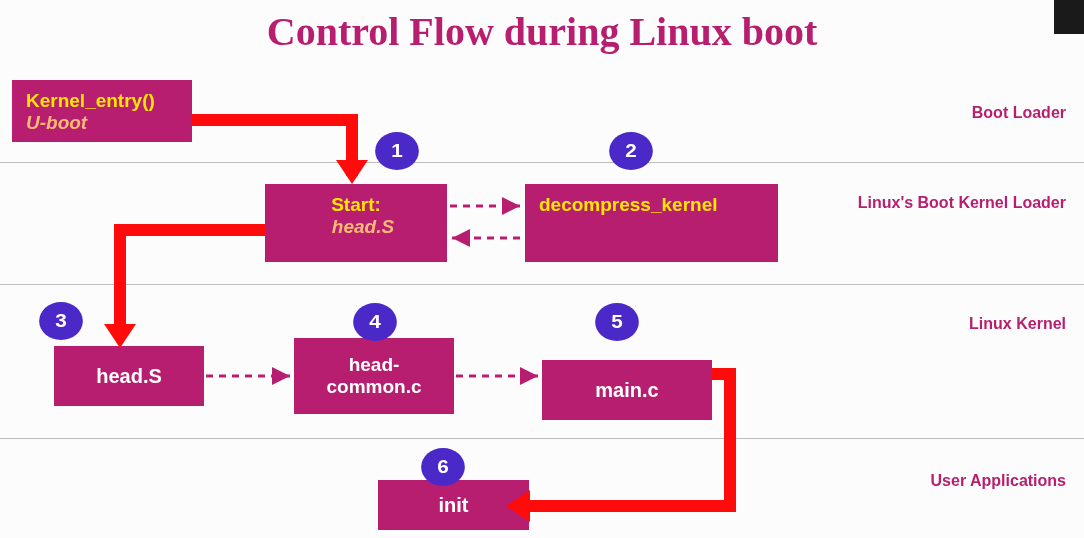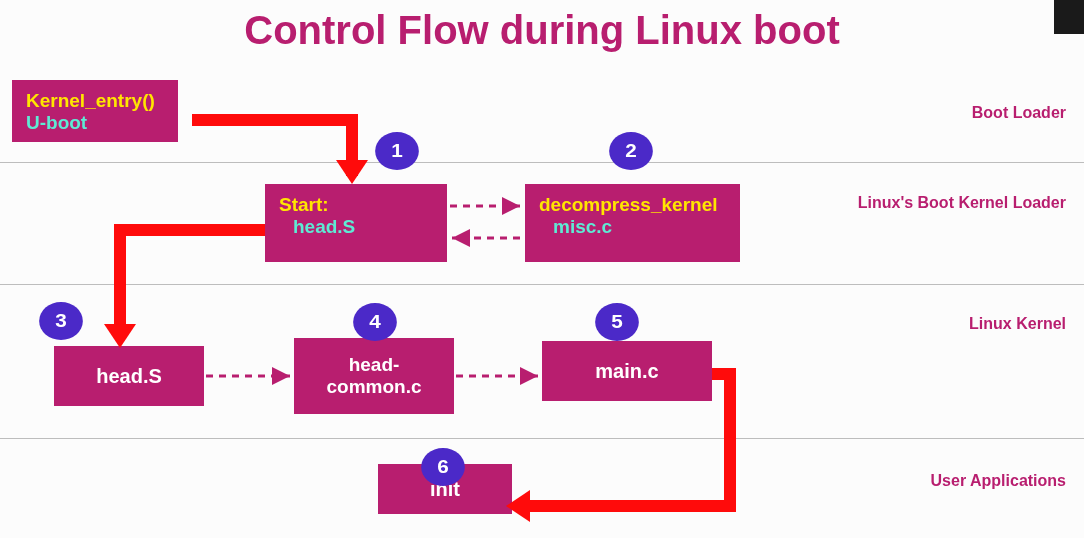--- a/index.html
+++ b/index.html
@@ -13,21 +13,21 @@
   }
   .title {
     position: absolute;
     top: 8px;
     left: 0;
     width: 100%;
     text-align: center;
     color: #b81e6f;
     font-size: 40px;
     font-weight: bold;
-    font-family: Liberation Sans, sans-serif;
+    font-family: Liberation Serif, serif;
   }
   .hr {
     position: absolute;
     left: 0;
     width: 100%;
     height: 0;
     border-top: 1px solid #bdbdbd;
   }
   .hr1 { top: 162px; }
   .hr2 { top: 284px; }
@@ -51,33 +51,34 @@
     font-family: "Trebuchet MS", Arial, sans-serif;
     font-size: 19px;
     padding: 10px 14px;
     text-align: left;
   }
   .box .yellow {
     color: #ffe600;
     display: block;
   }
   .box .white {
-    color: #5eead4;
+    color: #fdba74;
     display: block;
+    font-style: italic;
   }
   .box-center { text-align: center; display: flex; flex-direction: column; justify-content: center; align-items: center; }
   .box-simple { font-weight: bold; font-size: 20px; display: flex; align-items: center; justify-content: center; }
   
-  .b-uboot { top: 80px; left: 12px; width: 166px; height: 62px; font-weight: bold; }
-  .b-headS { top: 184px; left: 265px; width: 182px; height: 78px; font-weight: bold; }
-  .b-misc { top: 184px; left: 525px; width: 215px; height: 78px; font-weight: bold; }
+  .b-uboot { top: 80px; left: 12px; width: 180px; height: 62px; font-weight: bold; }
+  .b-headS { top: 184px; left: 265px; width: 182px; height: 78px; font-weight: bold; text-align: center; }
+  .b-misc { top: 184px; left: 525px; width: 253px; height: 78px; font-weight: bold; }
   .b-headS2 { top: 346px; left: 54px; width: 150px; height: 60px; }
   .b-common { top: 338px; left: 294px; width: 160px; height: 76px; padding: 8px; }
-  .b-main { top: 341px; left: 542px; width: 170px; height: 60px; }
-  .b-init { top: 464px; left: 378px; width: 134px; height: 50px; }
+  .b-main { top: 360px; left: 542px; width: 170px; height: 60px; }
+  .b-init { top: 480px; left: 378px; width: 151px; height: 50px; }
   .badge {
     position: absolute;
     width: 38px;
     height: 38px;
     border-radius: 50% / 50%;
     background: #4b29c8;
     color: #fff;
     font-weight: bold;
     font-size: 18px;
     display: flex;
@@ -115,21 +116,20 @@
   <span class="white">U-boot</span>
 </div>
 
 <div class="box b-headS">
   <span class="yellow">Start:</span>
   <span class="white" style="padding-left:14px;">head.S</span>
 </div>
 
 <div class="box b-misc">
   <span class="yellow">decompress_kernel</span>
-  <span class="white" style="padding-left:14px;">misc.c</span>
 </div>
 
 <div class="box box-simple b-headS2">
   <span>head.S</span>
 </div>
 
 <div class="box box-center b-common">
   <span style="font-weight:bold;">head-common.c</span>
 </div>
 

